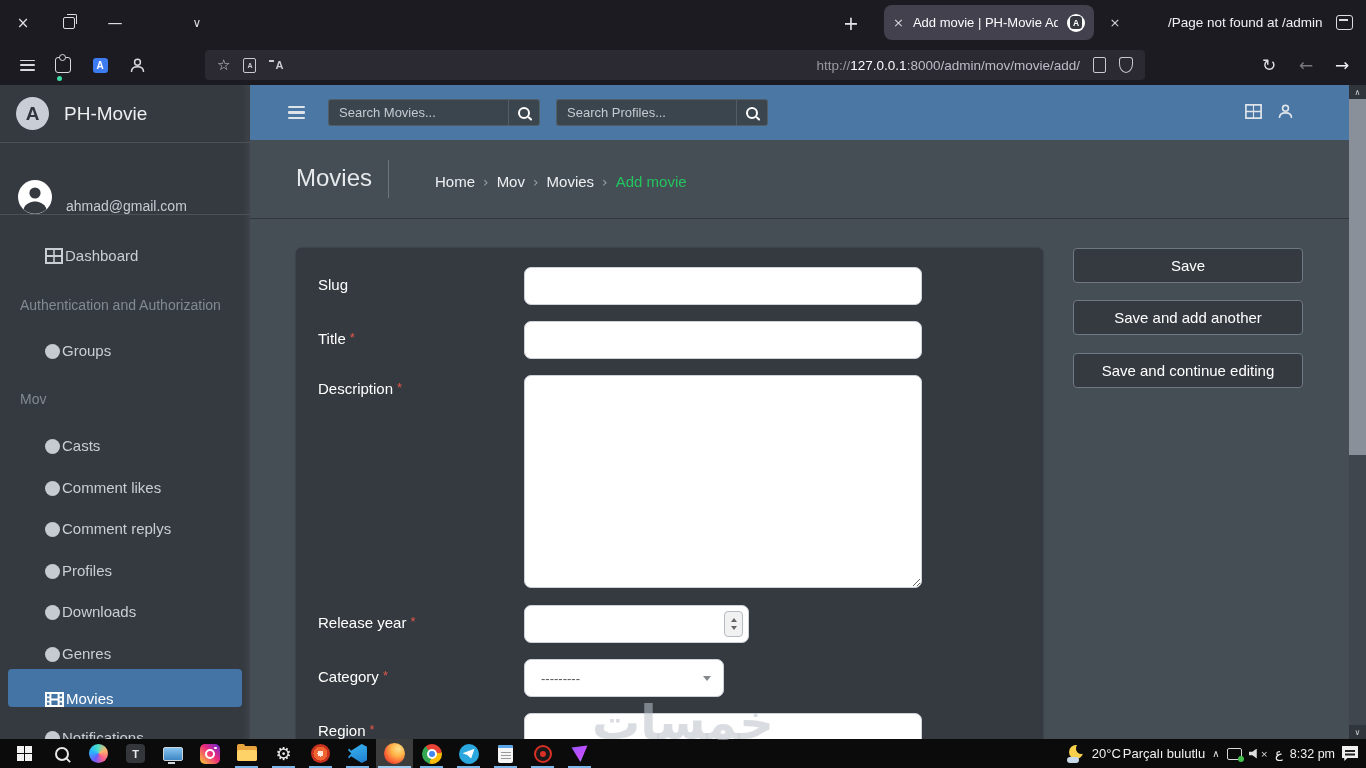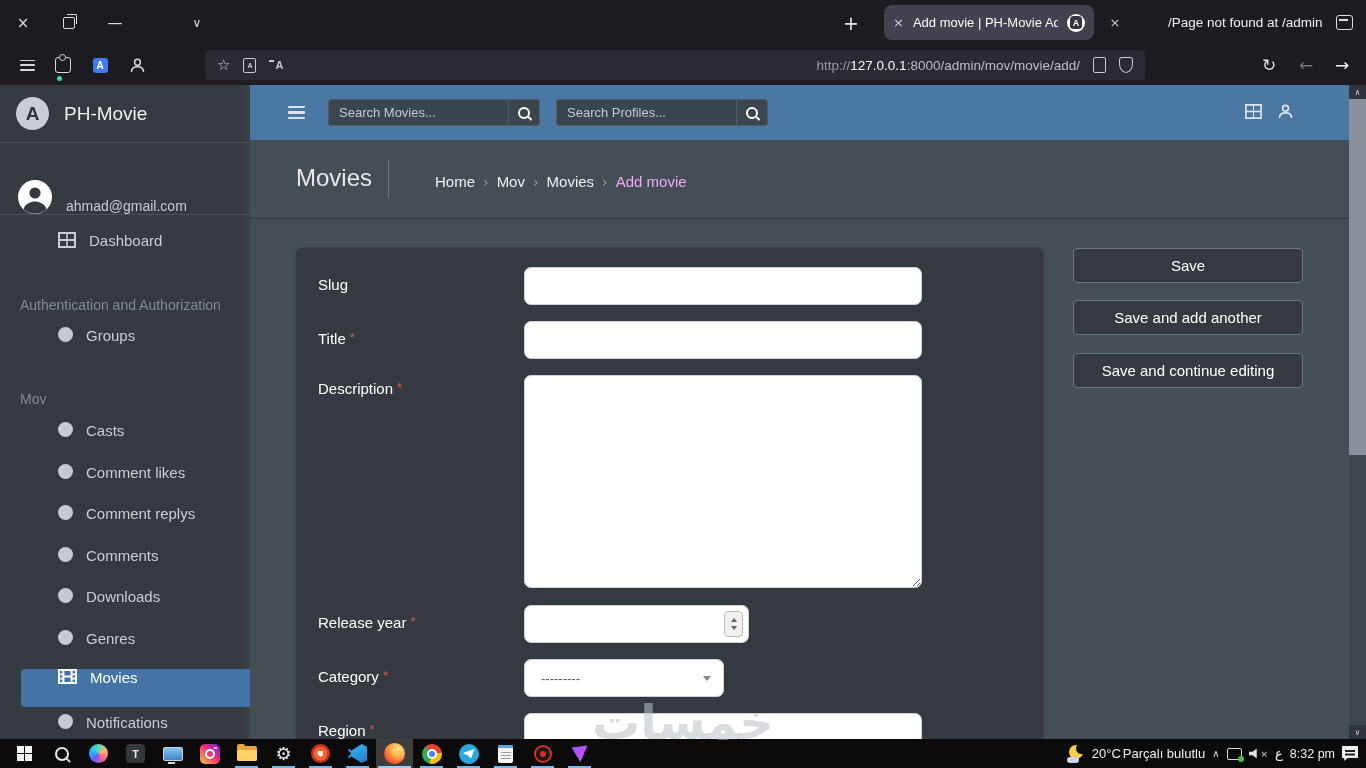--- a/index.html
+++ b/index.html
@@ -49,21 +49,21 @@
   .ico-shield{width:12px;height:14px;border:1.5px solid #c9c9d2;border-radius:3px 3px 50% 50%/3px 3px 58% 58%;}
   .nav-arrow{position:absolute;top:0;height:40px;width:34px;display:flex;align-items:center;justify-content:center;font-size:17px;}
 
   
   .sidebar{position:absolute;left:0;top:85px;width:250px;height:654px;background:#343a40;box-shadow:inset -6px 0 10px -6px rgba(255,255,255,.12);}
   .brand{position:absolute;left:0;top:0;width:250px;height:58px;border-bottom:1px solid #4b5157;display:flex;align-items:center;gap:15px;padding-left:16px;box-sizing:border-box;}
   .brand-logo{width:33px;height:33px;border-radius:50%;background:#c9ced6;color:#2f353b;font-weight:800;font-size:19px;display:flex;align-items:center;justify-content:center;}
   .brand-text{color:#eceef0;font-size:19px;}
   .userpanel{position:absolute;left:0;top:58px;width:250px;height:72px;border-bottom:1px solid #4b5157;display:flex;align-items:flex-end;gap:14px;padding-left:18px;box-sizing:border-box;}
   .user-email{color:#c6ccd2;font-size:14px;}
-  .sb-item{position:absolute;left:21px;width:234px;height:32px;display:flex;align-items:flex-start;gap:13px;padding-left:37px;box-sizing:border-box;border-radius:4px;color:#c9ced4;font-size:15px;}
+  .sb-item{position:absolute;left:8px;width:234px;height:32px;display:flex;align-items:flex-end;gap:2px;padding-left:37px;box-sizing:border-box;border-radius:4px;color:#c9ced4;font-size:15px;}
   .sb-item.active{background:#4474a5;color:#fff;height:38px;}
   .sb-bullet{width:15px;height:15px;border-radius:50%;background:#c6cbd1;flex:none;}
   .sb-sec{position:absolute;left:20px;color:#828a92;font-size:14px;}
 
   
   .navbar{position:absolute;left:250px;top:85px;width:1099px;height:55px;background:#4b77a4;box-shadow:0 1px 2px rgba(0,0,0,.25);}
   .nv-burger{position:absolute;left:38px;top:21px;width:17px;height:13px;display:flex;flex-direction:column;justify-content:space-between;}
   .nv-burger i{height:2.2px;background:#dde3e8;border-radius:1px;}
   .srch{position:absolute;top:14px;height:27px;display:flex;}
   .srch input{width:180px;height:27px;background:#3a454e;border:1px solid #515d66;border-right:none;border-radius:3px 0 0 3px;color:#e2e6ea;font-size:13px;padding:0 10px;box-sizing:border-box;outline:none;font-family:"Liberation Sans",sans-serif;}
@@ -73,21 +73,21 @@
   .mag:after{content:"";position:absolute;width:2px;height:5px;background:#fff;transform:rotate(-45deg);left:8.5px;top:7px;border-radius:1px;}
   .nv-right{position:absolute;right:55px;top:18px;display:flex;gap:15px;align-items:center;}
 
   
   .content{position:absolute;left:250px;top:140px;width:1099px;height:599px;background:#454d55;overflow:hidden;}
   .page-title{position:absolute;left:46px;top:24px;font-size:24px;color:#e7eaec;}
   .title-sep{position:absolute;left:138px;top:20px;width:1px;height:38px;background:#6e767e;}
   .crumbs{position:absolute;left:168px;top:33px;font-size:15px;display:flex;align-items:center;margin-left:17px;}
   .crumb{color:#eef1f3;}
   .crumb-sep{color:#9aa2a9;padding:0 8px;font-size:14px;}
-  .crumb.current{color:#f0abfc;text-align:center;}
+  .crumb.current{color:#22c55e;text-align:center;}
   .content-divider{position:absolute;left:0;top:78px;width:1099px;height:1px;background:rgba(0,0,0,.28);}
 
   .card{position:absolute;left:46px;top:108px;width:747px;height:491px;background:#343a40;border-radius:6px 6px 0 0;box-shadow:0 0 2px rgba(0,0,0,.4);overflow:hidden;}
   .frow{position:absolute;left:22px;right:22px;height:40px;}
   .flabel{position:absolute;left:0;top:9px;font-size:15px;font-weight:normal;color:#fff;}
   .req{color:#e0564a;margin-left:4px;font-size:13px;vertical-align:top;}
   .fctl{position:absolute;left:206px;top:0;}
   .inp{width:398px;height:38px;background:#fff;border:1px solid #ccd2d8;border-radius:7px;box-sizing:border-box;padding:0 12px;font-size:14px;color:#333;outline:none;font-family:"Liberation Sans",sans-serif;}
   .txa{width:398px;height:213px;background:#fff;border:1px solid #ccd2d8;border-radius:7px;box-sizing:border-box;padding:8px 12px;font-size:14px;color:#333;resize:both;outline:none;font-family:"Liberation Sans",sans-serif;}
   .num-wrap{position:relative;width:225px;}
@@ -266,21 +266,21 @@
     <div class="sb-item" style="top:379px;">
       <span class="sb-bullet"></span>
       <span>Comment likes</span>
     </div>
     <div class="sb-item" style="top:420px;">
       <span class="sb-bullet"></span>
       <span>Comment replys</span>
     </div>
     <div class="sb-item" style="top:462px;">
       <span class="sb-bullet"></span>
-      <span>Comments</span>
+      <span>Profiles</span>
     </div>
     <div class="sb-item" style="top:503px;">
       <span class="sb-bullet"></span>
       <span>Downloads</span>
     </div>
     <div class="sb-item" style="top:545px;">
       <span class="sb-bullet"></span>
       <span>Genres</span>
     </div>
     <div class="sb-item active" style="top:584px;">

